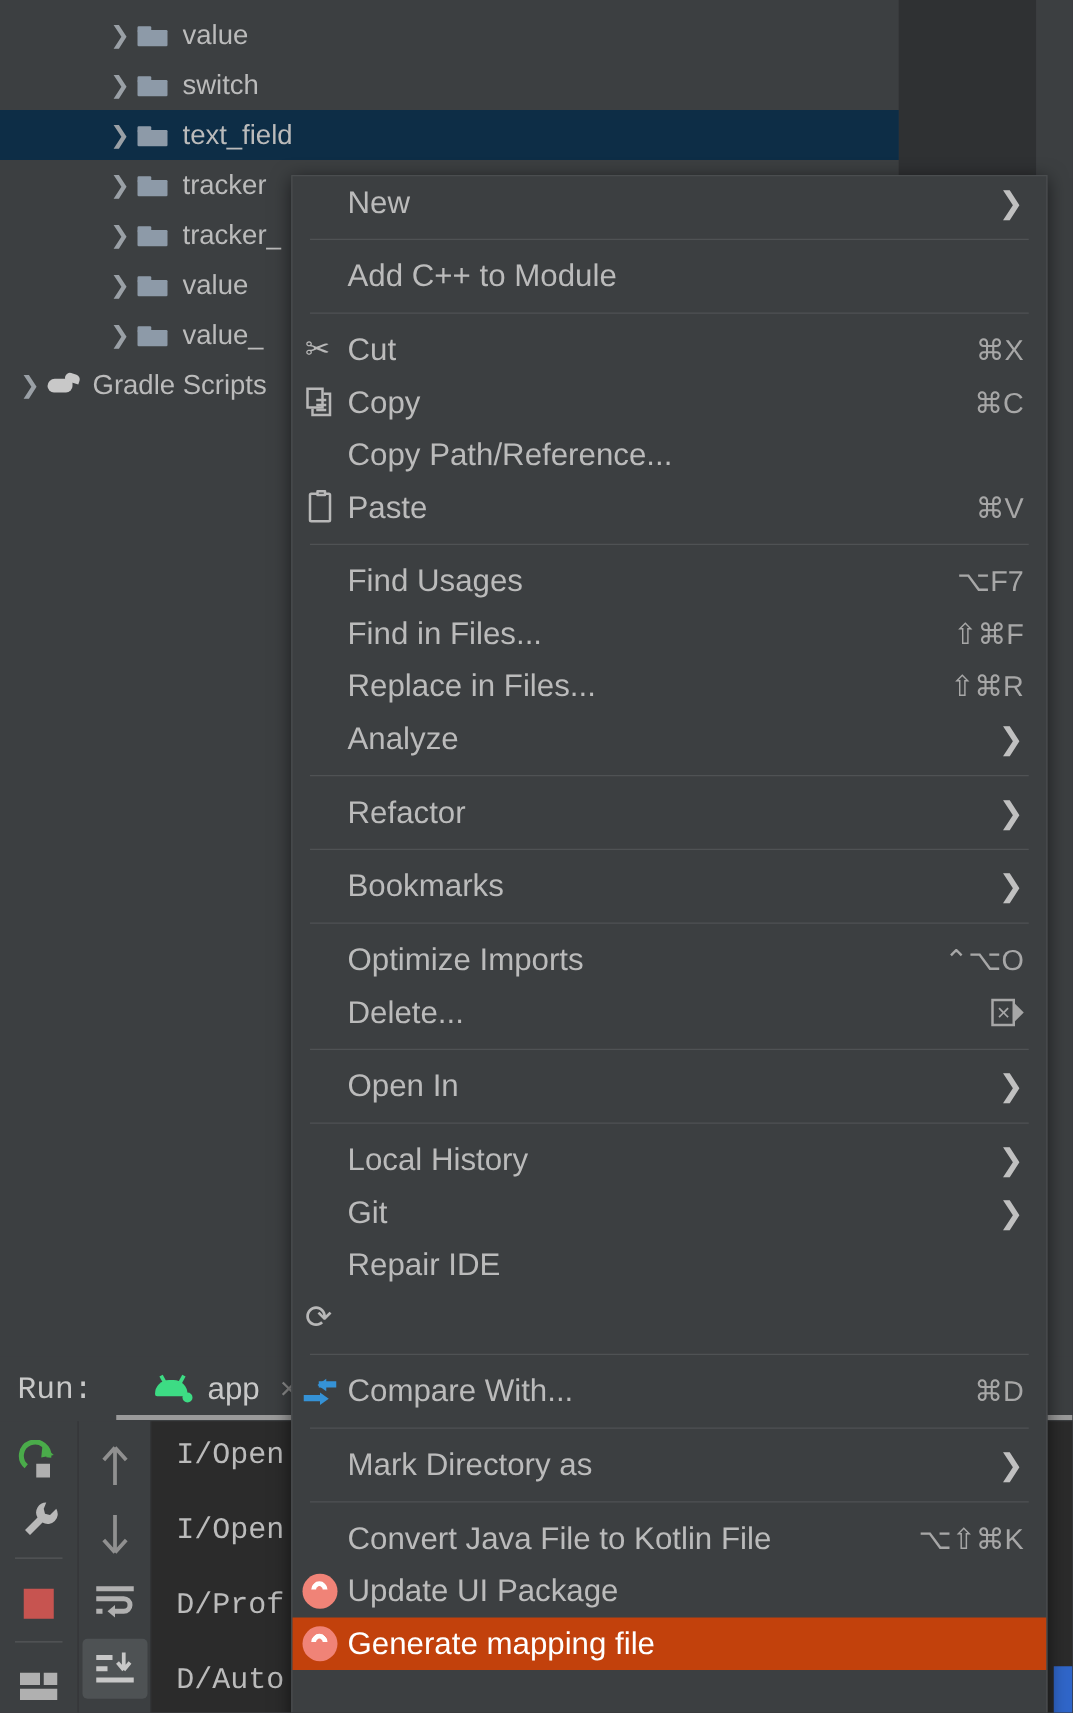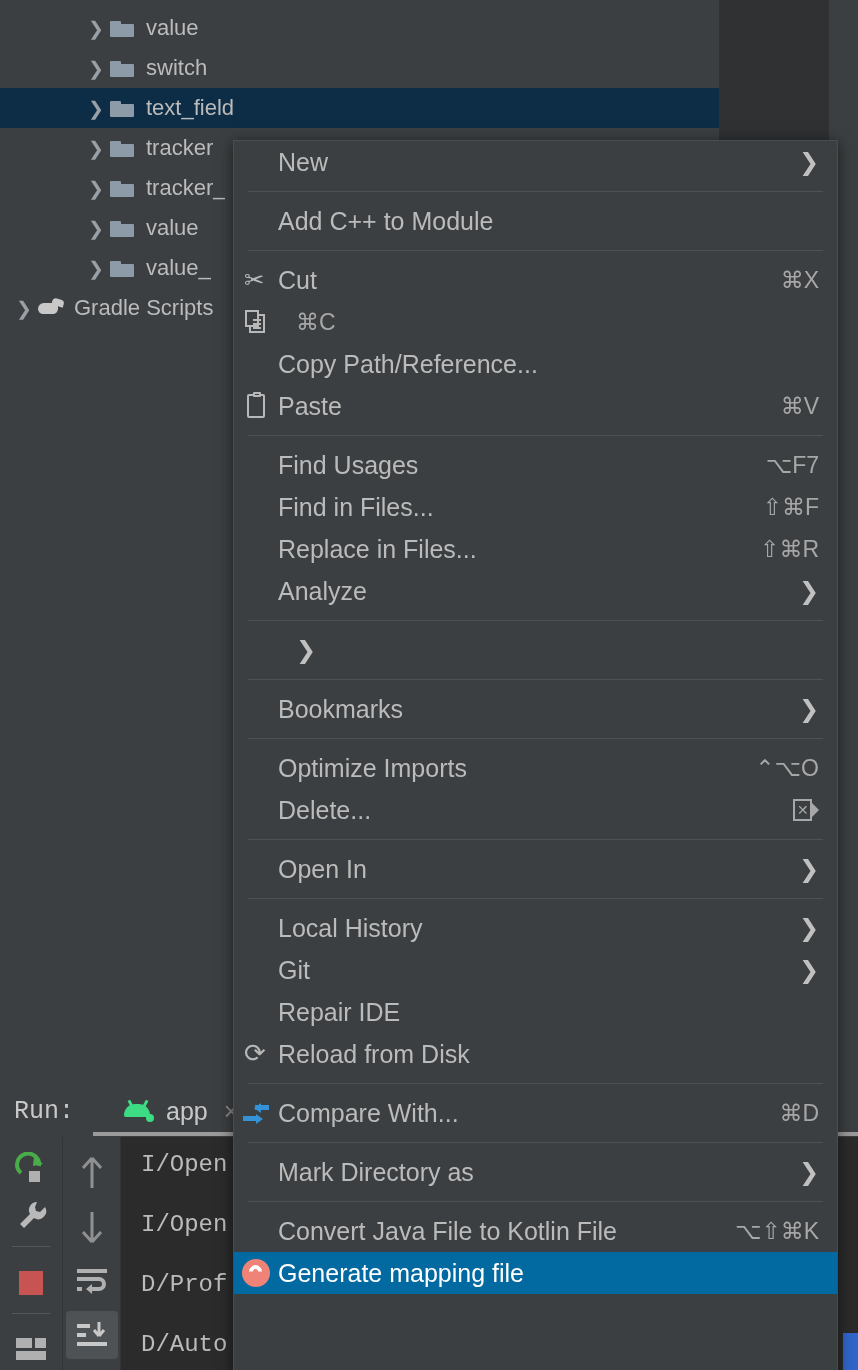--- a/index.html
+++ b/index.html
@@ -64,21 +64,21 @@
 
   
   #ctx{position:absolute;left:233px;top:104px;width:605px;height:1266px;background:#3c3f41;
        box-shadow:0 2px 14px rgba(0,0,0,.55);border:1px solid #4a4d4f;box-sizing:border-box;margin-top:36px;}
   .mi{position:relative;height:42px;display:flex;align-items:center;color:#bbbbbb;font-size:25px;
       padding:0 18px 0 0;white-space:nowrap;}
   .mi .ic{width:44px;display:flex;align-items:center;justify-content:center;flex:0 0 44px;}
   .mi .lbl{flex:1 1 auto;}
   .mi .acc{color:#a7a7a7;font-size:23px;margin-left:18px;}
   .mi .arrow{color:#c0c0c0;font-size:24px;margin-left:18px;}
-  .mi.hl{background:#0369a1;color:#ffffff;}
+  .mi.hl{background:#c2410c;color:#ffffff;}
   .msep{height:1px;background:#4f5254;margin:8px 14px;}
 
   
   .ic-cut,.ic-copy,.ic-paste,.ic-reload,.ic-compare,.ic-plugin{display:inline-block;position:relative;}
   .ic-cut{width:24px;height:24px;color:#b8b8b8;font-size:24px;line-height:24px;}
   .ic-copy{width:22px;height:24px;}
   .ic-copy i{position:absolute;box-sizing:border-box;}
   .ic-copy i.b{left:4px;top:4px;width:16px;height:19px;border:2px solid #b8b8b8;background:#3c3f41;}
   .ic-copy i.a{left:0;top:0;width:14px;height:17px;border:2px solid #b8b8b8;background:#3c3f41;}
   .ic-copy i.l{left:8px;top:9px;width:8px;height:2px;background:#b8b8b8;box-shadow:0 4px 0 #b8b8b8,0 8px 0 #b8b8b8;}
@@ -274,20 +274,21 @@
         <span class="acc">⌘X</span>
       </div>
       <div class="mi">
         <span class="ic">
           <span class="ic-copy">
             <i class="b"></i>
             <i class="a"></i>
             <i class="l"></i>
           </span>
         </span>
+        <span class="lbl">Copy</span>
         <span class="acc">⌘C</span>
       </div>
       <div class="mi">
         <span class="ic"></span>
         <span class="lbl">Copy Path/Reference...</span>
       </div>
       <div class="mi">
         <span class="ic">
           <span class="ic-paste">
             <i></i>
@@ -313,20 +314,21 @@
         <span class="acc">⇧⌘R</span>
       </div>
       <div class="mi">
         <span class="ic"></span>
         <span class="lbl">Analyze</span>
         <span class="arrow">❯</span>
       </div>
       <div class="msep"></div>
       <div class="mi">
         <span class="ic"></span>
+        <span class="lbl">Refactor</span>
         <span class="arrow">❯</span>
       </div>
       <div class="msep"></div>
       <div class="mi">
         <span class="ic"></span>
         <span class="lbl">Bookmarks</span>
         <span class="arrow">❯</span>
       </div>
       <div class="msep"></div>
       <div class="mi">
@@ -361,21 +363,20 @@
         <span class="arrow">❯</span>
       </div>
       <div class="mi">
         <span class="ic"></span>
         <span class="lbl">Repair IDE</span>
       </div>
       <div class="mi">
         <span class="ic">
           <span class="ic-reload">⟳</span>
         </span>
-        <span class="lbl">Reload from Disk</span>
       </div>
       <div class="msep"></div>
       <div class="mi">
         <span class="ic">
           <span class="ic-compare">
             <i class="r1"></i>
             <i class="r2"></i>
             <i class="l1"></i>
             <i class="l2"></i>
           </span>
@@ -388,23 +389,31 @@
         <span class="ic"></span>
         <span class="lbl">Mark Directory as</span>
         <span class="arrow">❯</span>
       </div>
       <div class="msep"></div>
       <div class="mi">
         <span class="ic"></span>
         <span class="lbl">Convert Java File to Kotlin File</span>
         <span class="acc">⌥⇧⌘K</span>
       </div>
-      <div class="mi hl">
+      <div class="mi">
         <span class="ic">
           <span class="ic-plugin">
             <i></i>
           </span>
         </span>
+        <span class="lbl">Update UI Package</span>
+      </div>
+      <div class="mi hl">
+        <span class="ic">
+          <span class="ic-plugin">
+            <i></i>
+          </span>
+        </span>
         <span class="lbl">Generate mapping file</span>
       </div>
     </div>
 
 </div>
 
 </body></html>

